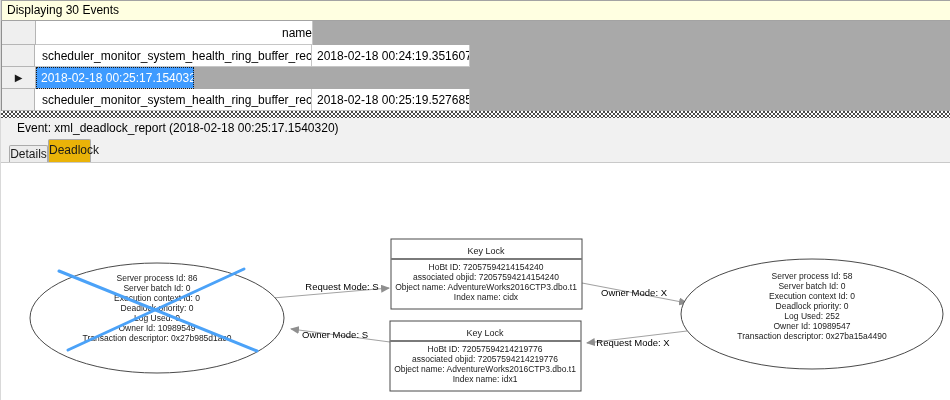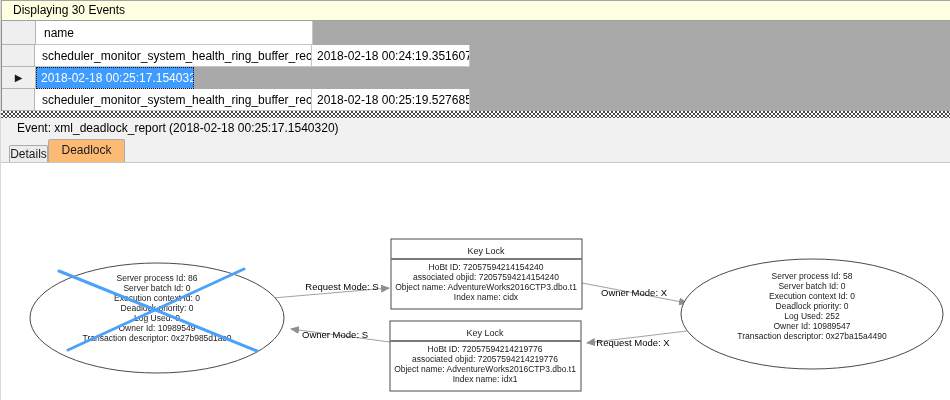--- a/index.html
+++ b/index.html
@@ -6,32 +6,32 @@
   #app{
     position:relative;width:950px;height:400px;overflow:hidden;
     font-family:"Liberation Sans","DejaVu Sans",sans-serif;
     font-size:12px;color:#000;background:#fff;
     border-left:1px solid #d9d9d9;box-sizing:border-box;
   }
   
   .info-bar{
     position:absolute;left:0;top:0;width:950px;height:21px;
     background:#FFFFE1;border:1px solid #a3a3a3;box-sizing:border-box;
-    line-height:19px;padding-left:11px;
+    line-height:19px;padding-left:5px;
   }
   
   .grid{position:absolute;left:0;top:21px;width:950px;height:90px;background:#A9A9A9;}
   .grid-table{position:absolute;left:0;top:0;width:469px;border-left:1px solid #8f8f8f;box-sizing:border-box;}
   .grow{display:flex;}
   .cell{box-sizing:border-box;border-right:1px solid #c6c6c6;border-bottom:1px solid #c6c6c6;
         background:#fff;overflow:hidden;white-space:nowrap;}
   .sel{width:33px;background:#efefef;border-right:1px solid #b5b5b5;border-bottom:1px solid #b5b5b5;
        display:flex;align-items:center;justify-content:center;color:#1a1a1a;font-size:10px;}
   .hdr{height:24px;line-height:24px;}
-  .hdr .cell{padding-left:8px;}
+  .hdr .cell{padding-left:8px;text-align:right;}
   .body-row{height:22px;line-height:22px;}
   .c-name{width:277px;padding-left:7px;}
   .c-ts{width:158px;padding-left:5px;}
   .cells{display:flex;}
   .grow.selected .cells{outline:1px dotted #1a1a1a;outline-offset:-1px;}
   .grow.selected .cell{background:#3E9BFF;color:#fff;border-right-color:#3E9BFF;border-bottom-color:#c6c6c6;}
   
   .splitter{
     position:absolute;left:0;top:111px;width:950px;height:7px;background:#fff;
     background-image:conic-gradient(#4a4a4a 25%,#ffffff 0 50%,#4a4a4a 0 75%,#ffffff 0);
@@ -43,21 +43,21 @@
     background:#f1f1f1;line-height:20px;padding-left:16px;box-sizing:border-box;
   }
   
   .tabstrip{position:absolute;left:0;top:138px;width:950px;height:24px;background:#f1f1f1;}
   .tab{
     position:absolute;bottom:0;box-sizing:border-box;text-align:center;
     border:1px solid #ababab;border-bottom:none;border-radius:2px 2px 0 0;
     background:#ececec;color:#1a1a1a;
   }
   .tab-details{left:8px;width:39px;height:17px;line-height:16px;}
-  .tab-deadlock{left:47px;width:77px;height:23px;line-height:21px;background:#fdba74;z-index:3;}
+  .tab-deadlock{left:47px;width:43px;height:23px;line-height:21px;background:#eab308;z-index:3;}
   
   .content{
     position:absolute;left:0;top:162px;width:950px;height:238px;background:#fff;
     border-top:1px solid #c9c9c9;box-sizing:border-box;
   }
   .content svg{display:block;}
   .gtext{font-family:"Liberation Sans","DejaVu Sans",sans-serif;font-size:8.5px;fill:#1a1a1a;}
   .gtitle{font-family:"Liberation Sans","DejaVu Sans",sans-serif;font-size:9px;fill:#1a1a1a;}
   .glabel{font-family:"Liberation Sans","DejaVu Sans",sans-serif;font-size:9.5px;fill:#000;}
   .gshape{fill:#ffffff;stroke:#4a4a4a;stroke-width:1;}

